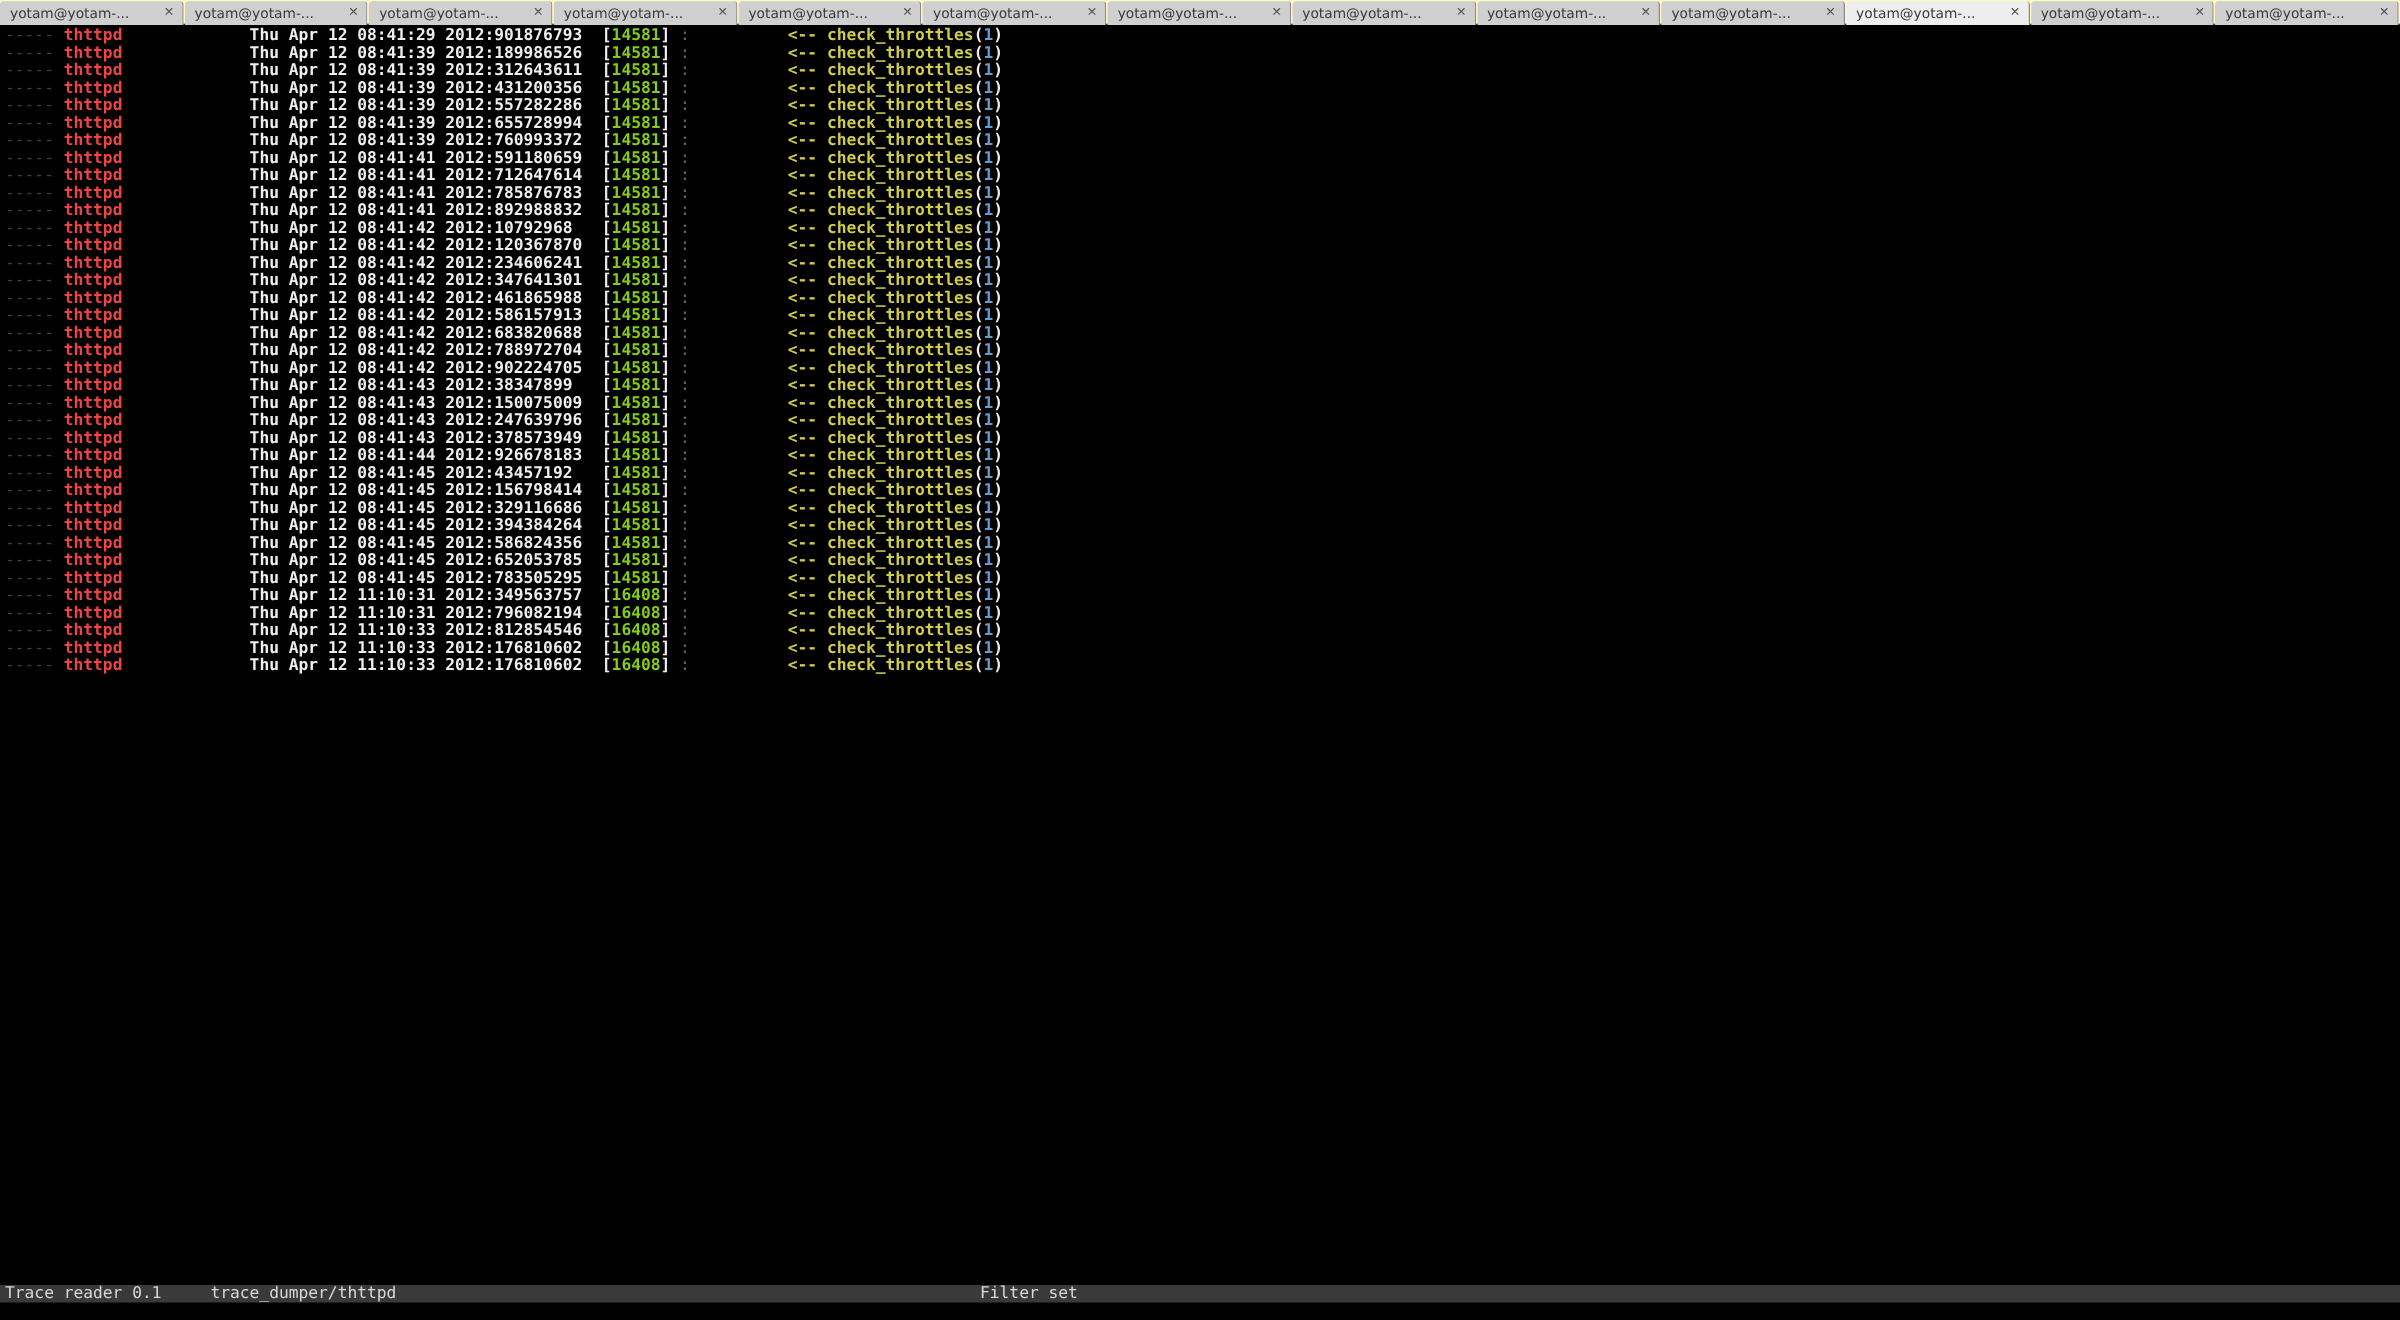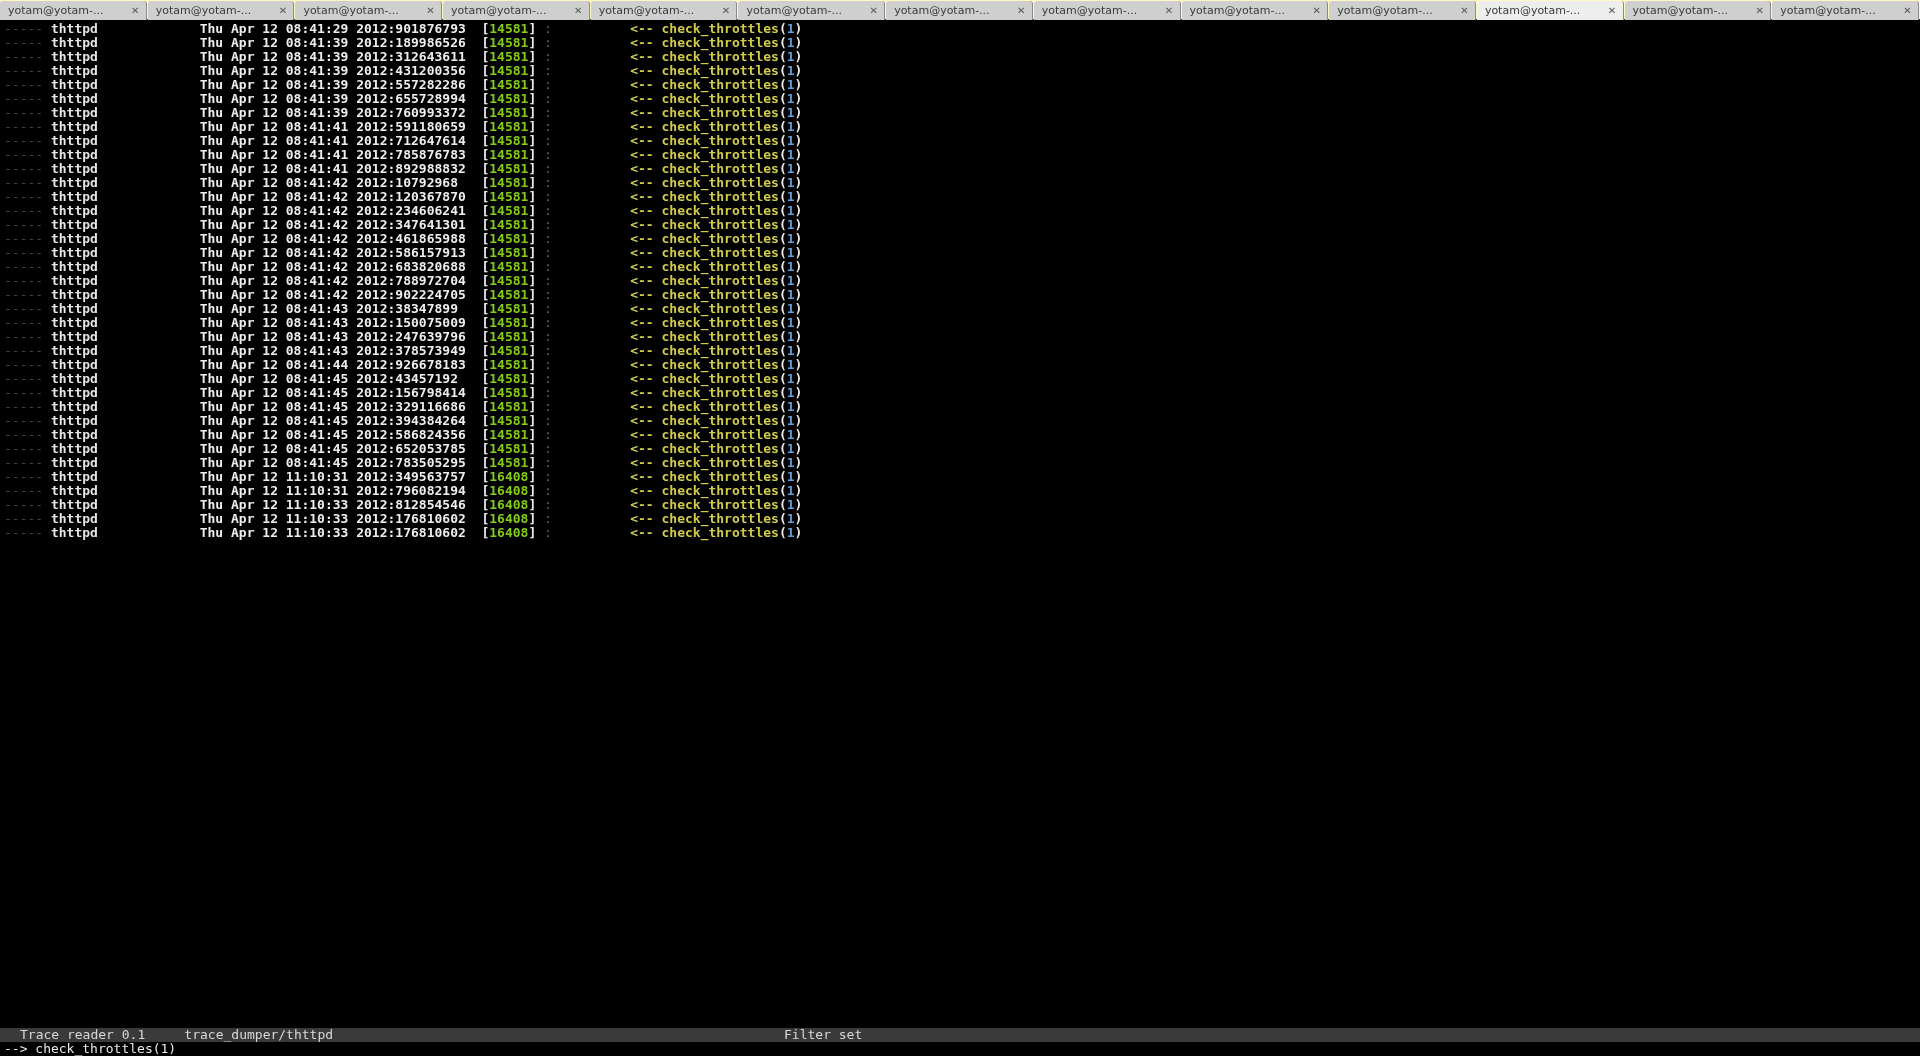--- a/index.html
+++ b/index.html
@@ -51,40 +51,40 @@
     position: relative;
     width: 100%;
     height: calc(100% - 20px);
     background: #000;
   }
   .rows {
     padding: 2px 0 0 4px;
   }
   .row { white-space: pre; height: 14px; }
   .dashes { color: #404040; }
-  .proc   { color: #e5e5e5; font-weight: bold; }
+  .proc   { color: #ef4444; font-weight: bold; }
   .ts     { color: #eeeeee; font-weight: bold; text-align: right; }
   .lbr    { color: #eeeeee; font-weight: bold; }
   .pid    { color: #84cc16; font-weight: bold; }
   .rbr    { color: #eeeeee; font-weight: bold; }
   .colon  { color: #666; }
   .arrow  { color: #d0cc4a; font-weight: bold; }
   .func   { color: #d0cc4a; font-weight: bold; }
   .paren  { color: #eeeeee; font-weight: bold; }
   .arg    { color: #5f9ed6; font-weight: bold; }
 
   .statusbar {
     position: absolute;
     left: 0; right: 0;
     bottom: 14px;
     height: 14px;
     background: #3a3a3a;
     color: #d8d8d8;
     white-space: pre;
-    padding-left: 20px;
+    padding-left: 4px;
     font-weight: normal;
     display: flex;
   }
   .status-left { }
   .status-right { position: absolute; left: 784px; }
   .cmdline {
     position: absolute;
     left: 0; right: 0; bottom: 0;
     height: 14px;
     background: #000;
@@ -189,14 +189,13 @@
       <div class="row"><span class="dashes">----- </span><span class="proc">thttpd</span><span>             </span><span class="ts">Thu Apr 12 11:10:31 2012:796082194</span><span>  </span><span class="lbr">[</span><span class="pid">16408</span><span class="rbr">]</span><span> </span><span class="colon">:</span><span>          </span><span class="arrow">&lt;-- </span><span class="func">check_throttles</span><span class="paren">(</span><span class="arg">1</span><span class="paren">)</span></div>
       <div class="row"><span class="dashes">----- </span><span class="proc">thttpd</span><span>             </span><span class="ts">Thu Apr 12 11:10:33 2012:812854546</span><span>  </span><span class="lbr">[</span><span class="pid">16408</span><span class="rbr">]</span><span> </span><span class="colon">:</span><span>          </span><span class="arrow">&lt;-- </span><span class="func">check_throttles</span><span class="paren">(</span><span class="arg">1</span><span class="paren">)</span></div>
       <div class="row"><span class="dashes">----- </span><span class="proc">thttpd</span><span>             </span><span class="ts">Thu Apr 12 11:10:33 2012:176810602</span><span>  </span><span class="lbr">[</span><span class="pid">16408</span><span class="rbr">]</span><span> </span><span class="colon">:</span><span>          </span><span class="arrow">&lt;-- </span><span class="func">check_throttles</span><span class="paren">(</span><span class="arg">1</span><span class="paren">)</span></div>
       <div class="row"><span class="dashes">----- </span><span class="proc">thttpd</span><span>             </span><span class="ts">Thu Apr 12 11:10:33 2012:176810602</span><span>  </span><span class="lbr">[</span><span class="pid">16408</span><span class="rbr">]</span><span> </span><span class="colon">:</span><span>          </span><span class="arrow">&lt;-- </span><span class="func">check_throttles</span><span class="paren">(</span><span class="arg">1</span><span class="paren">)</span></div>
     </div>
 
   <div class="statusbar">
     <span class="status-left">Trace reader 0.1     trace_dumper/thttpd</span>
     <span class="status-right">Filter set</span>
   </div>
-  <div class="cmdline">--&gt; check_throttles(1)</div>
 </div>
 
 </body></html>

